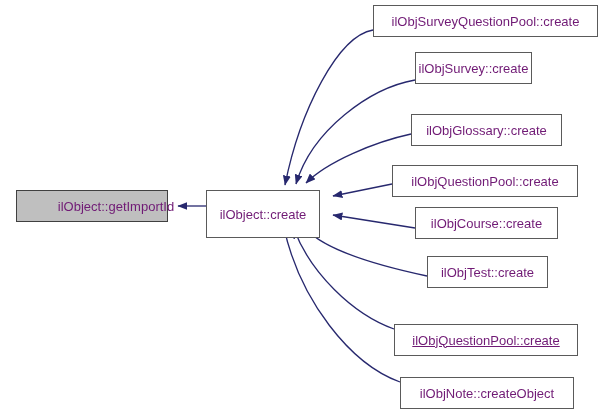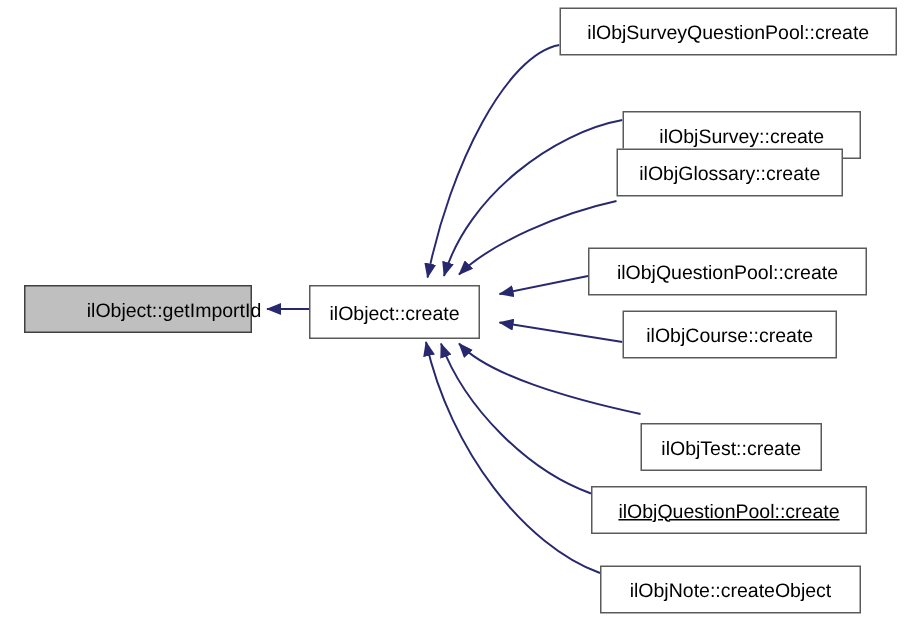--- a/index.html
+++ b/index.html
@@ -24,21 +24,21 @@
     pointer-events: none;
   }
   .node {
     position: absolute;
     box-sizing: border-box;
     display: flex;
     align-items: center;
     justify-content: center;
     border: 1px solid #5a5a5a;
     background: #ffffff;
-    color: #000000;
+    color: #701a75;
     font-size: 13px;
     line-height: 1;
     white-space: nowrap;
     letter-spacing: 0px;
     z-index: 5;
   }
   .node.root {
     background: #bfbfbf;
     border: 1px solid #404040;
   }
@@ -73,45 +73,45 @@
       <path d="M427,276 C380,266 325,250 306,229"></path>
       <path d="M394,329 C352,314 310,272 294,229"></path>
       <path d="M400,382 C350,364 300,300 284,228"></path>
     </g>
   </svg>
 
   <div class="node root" style="left:16px; top:190px; width:152px; height:32px;padding-left:48px;">
     <span class="label">ilObject::getImportId</span>
   </div>
 
-  <div class="node" style="left:206px; top:190px; width:114px; height:36px;">
+  <div class="node" style="left:206px; top:190px; width:114px; height:48px;">
     <span class="label">ilObject::create</span>
   </div>
 
   <div class="node" style="left:373px; top:5px; width:225px; height:32px;">
     <span class="label">ilObjSurveyQuestionPool::create</span>
   </div>
 
-  <div class="node" style="left:415px; top:74px; width:159px; height:32px;">
+  <div class="node" style="left:415px; top:52px; width:117px; height:32px;">
     <span class="label">ilObjSurvey::create</span>
   </div>
 
-  <div class="node" style="left:411px; top:99px; width:151px; height:32px;">
+  <div class="node" style="left:411px; top:114px; width:151px; height:32px;">
     <span class="label">ilObjGlossary::create</span>
   </div>
 
   <div class="node" style="left:392px; top:165px; width:186px; height:32px;">
     <span class="label">ilObjQuestionPool::create</span>
   </div>
 
   <div class="node" style="left:415px; top:207px; width:143px; height:32px;">
     <span class="label">ilObjCourse::create</span>
   </div>
 
-  <div class="node" style="left:427px; top:282px; width:121px; height:32px;">
+  <div class="node" style="left:427px; top:256px; width:121px; height:32px;">
     <span class="label">ilObjTest::create</span>
   </div>
 
   <div class="node" style="left:394px; top:324px; width:184px; height:32px;text-decoration:underline;">
     <span class="label">ilObjQuestionPool::create</span>
   </div>
 
   <div class="node" style="left:400px; top:377px; width:174px; height:32px;">
     <span class="label">ilObjNote::createObject</span>
   </div>

